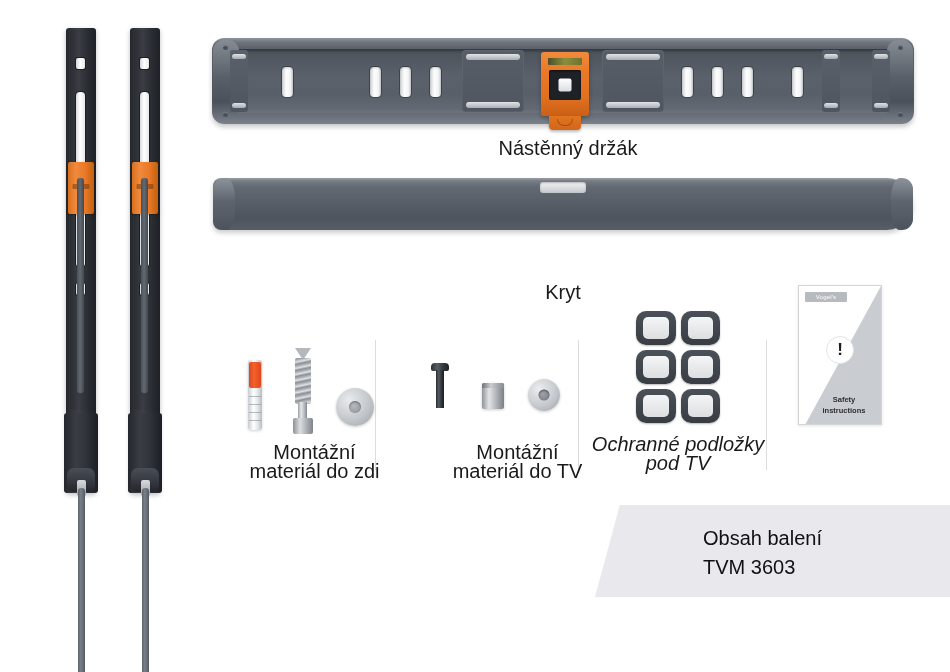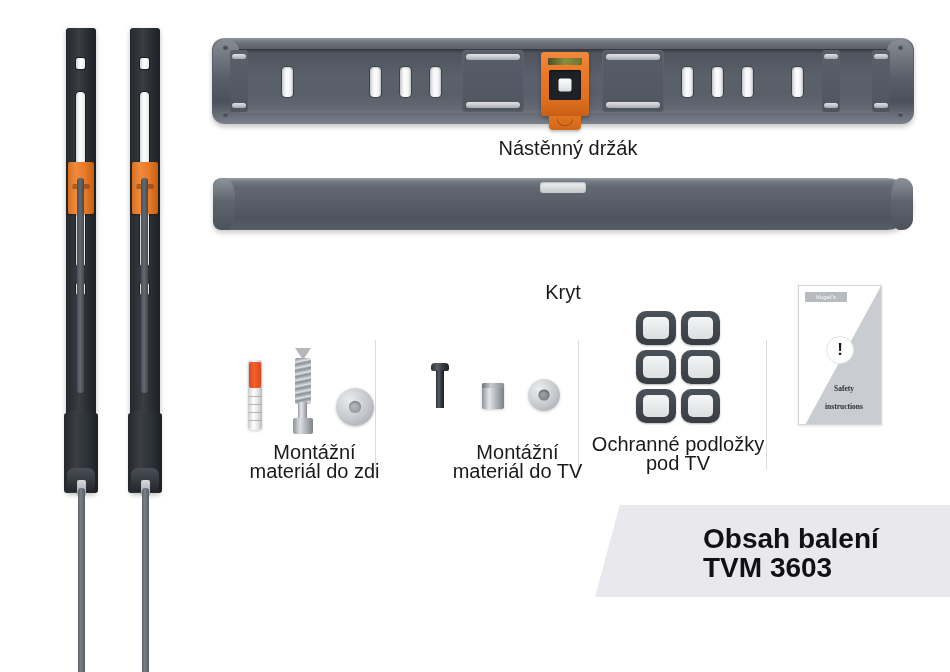--- a/index.html
+++ b/index.html
@@ -511,24 +511,24 @@
     font-family: "Liberation Sans", sans-serif;
   }
   #booklet .safety-text {
     position: absolute;
     right: 6px;
     bottom: 8px;
     width: 62px;
     text-align: center;
     color: #2d2f32;
     font-size: 7.5px;
-    line-height: 18px;
+    line-height: 11px;
     font-weight: bold;
     white-space: pre-line;
-    font-family: Liberation Serif, serif;
+    font-family: Liberation Sans, sans-serif;
   }
 
   
   .v-divider {
     position: absolute;
     width: 1px;
     background: #dcdcdc;
   }
 
   
@@ -539,23 +539,23 @@
     width: 355px;
     height: 92px;
     background: #e8e8ed;
     clip-path: polygon(7% 0, 100% 0, 100% 100%, 0% 100%);
   }
   #banner .txt {
     position: absolute;
     left: 108px;
     top: 19px;
     color: #111111;
-    font-size: 28px;
+    font-size: 20px;
     line-height: 29px;
-    font-weight: bold;
+    font-weight: normal;
     white-space: pre-line;
     font-family: "Liberation Sans", sans-serif;
   }
 </style>
 </head>
 <body>
 
 <div id="stage">
 
   <div class="arm" style="left:62px; top:28px;">
@@ -697,21 +697,21 @@
 
   <div id="pads">
     <div class="pad"></div>
     <div class="pad"></div>
     <div class="pad"></div>
     <div class="pad"></div>
     <div class="pad"></div>
     <div class="pad"></div>
   </div>
 
-  <div class="caption" style="left:588px; top:435px; width:180px;">Ochranné podložky
+  <div class="caption" style="left:588px; top:435px; width:180px;font-style:italic;">Ochranné podložky
 pod TV</div>
 
   <div id="booklet">
     <div class="wedge"></div>
     <div class="logo">Vogel's</div>
     <div class="excl">!</div>
     <div class="safety-text">Safety
 instructions</div>
   </div>
 

